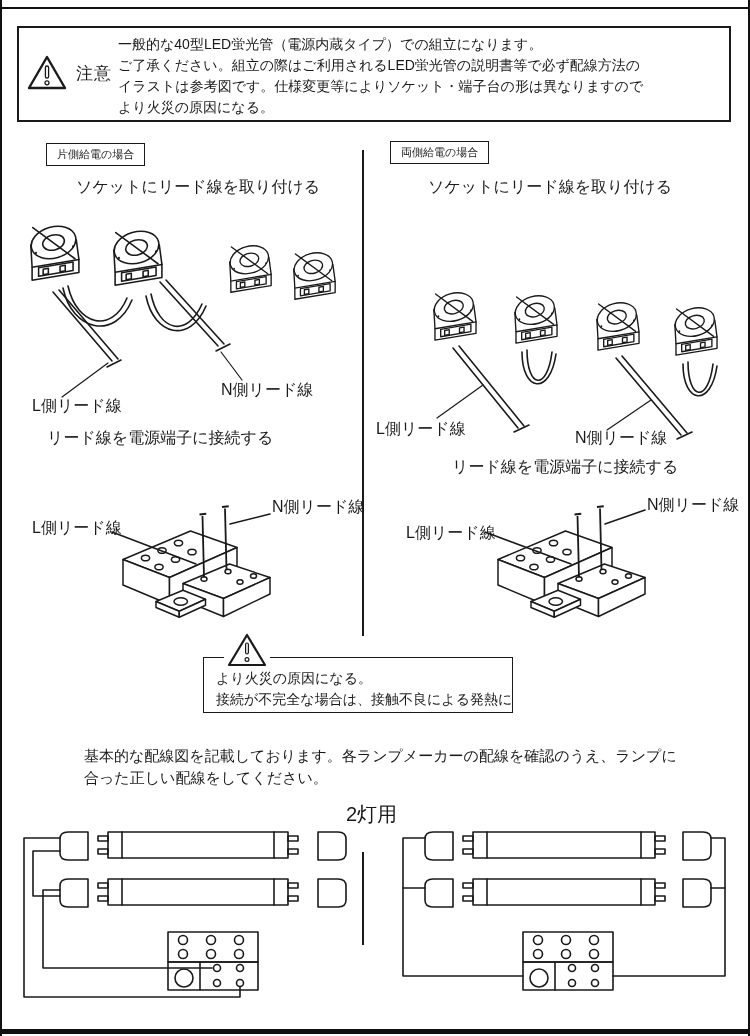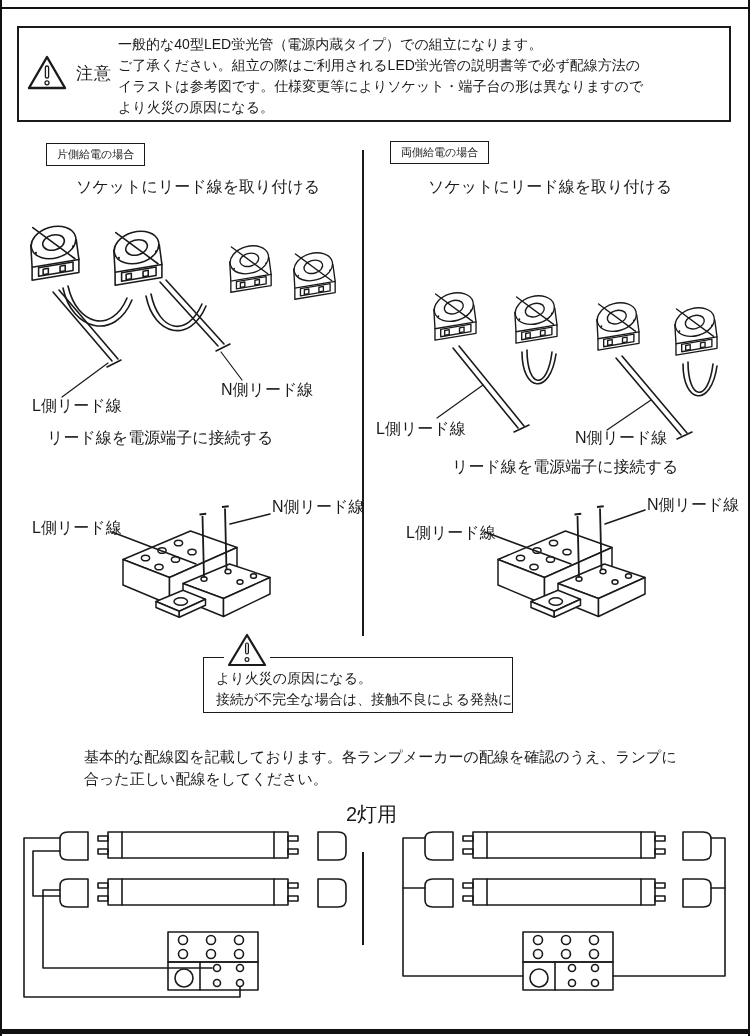--- a/index.html
+++ b/index.html
@@ -10,21 +10,21 @@
   .caution-box{left:17px;top:26px;width:710px;height:92px;border:2px solid #1a1a1a;}
   .caution-text{left:99px;top:6px;font-size:14px;line-height:21px;white-space:nowrap;}
   .caution-label{left:57px;top:34px;font-size:17px;letter-spacing:1px;}
   .hdr-box{border:1.5px solid #1a1a1a;padding:3px 10px;font-size:11px;white-space:nowrap;background:#fff;}
   .step{font-size:16px;white-space:nowrap;}
   .lead-label{font-size:16px;white-space:nowrap;}
   .divider{width:1.5px;background:#1a1a1a;}
   .mid-warning{left:203px;top:657px;width:308px;height:54px;border:1.5px solid #1a1a1a;}
   .mid-warning-text{left:12px;top:10px;font-size:14px;line-height:21px;white-space:nowrap;}
   .white-patch{background:#fff;}
-  .note{left:84px;top:746px;font-size:15px;line-height:21.5px;white-space:nowrap;}
+  .note{left:84px;top:746px;font-size:15px;line-height:21.5px;white-space:nowrap;font-family:Liberation Serif, serif;}
   .heading2{left:346px;top:801px;font-size:20px;white-space:nowrap;}
   svg{display:block;}
   .ln{stroke:#1a1a1a;stroke-width:1.6;fill:none;stroke-linecap:round;stroke-linejoin:round;}
 </style>
 </head>
 <body>
 
 <div class="page">
 
   <svg width="0" height="0" style="position:absolute" aria-hidden="true">

